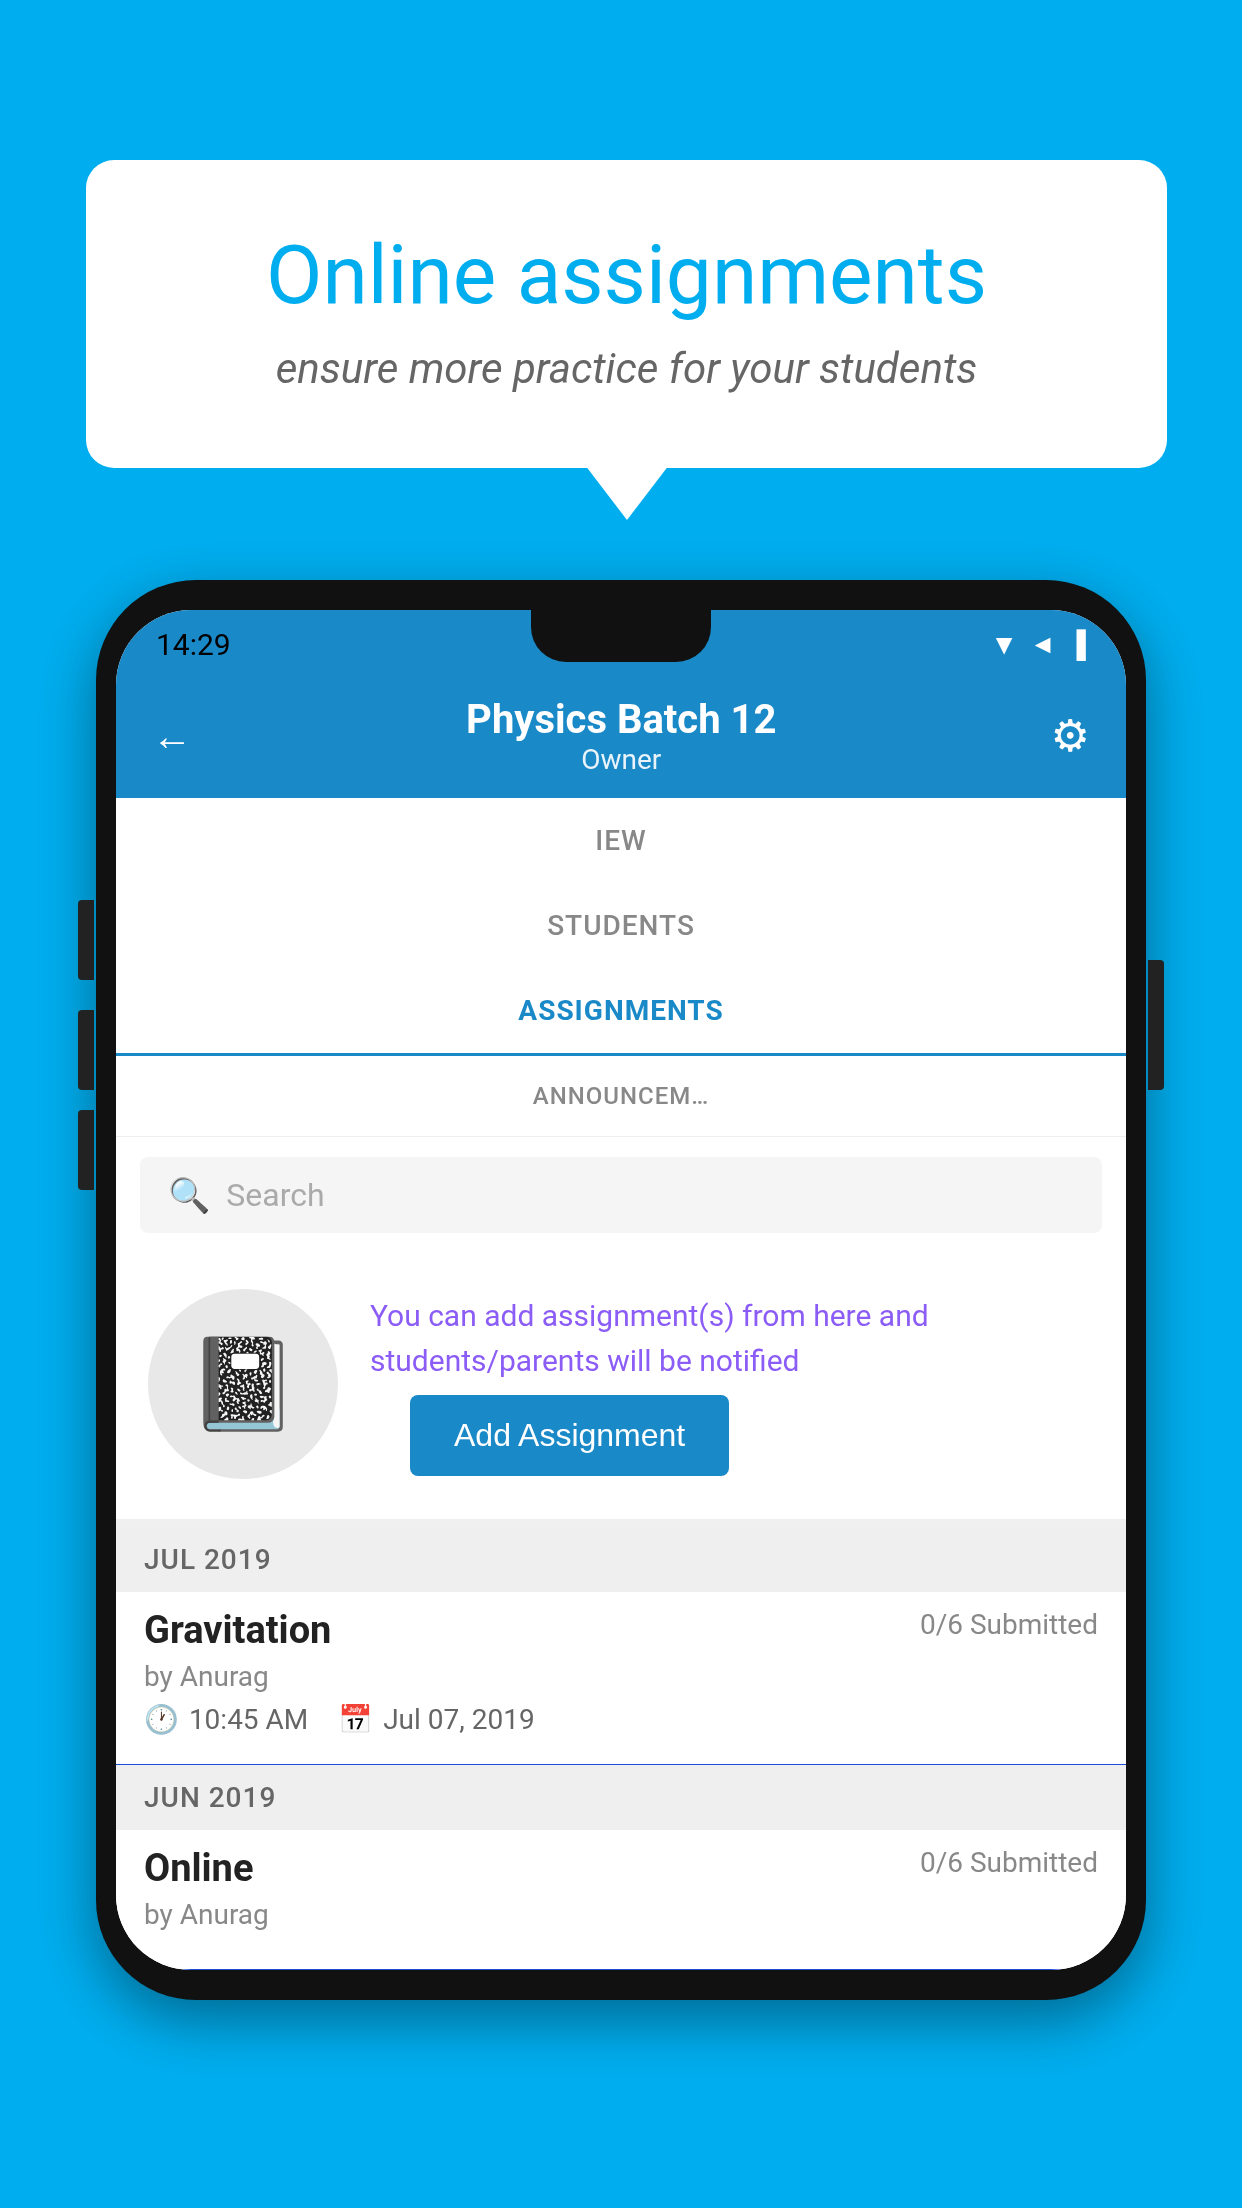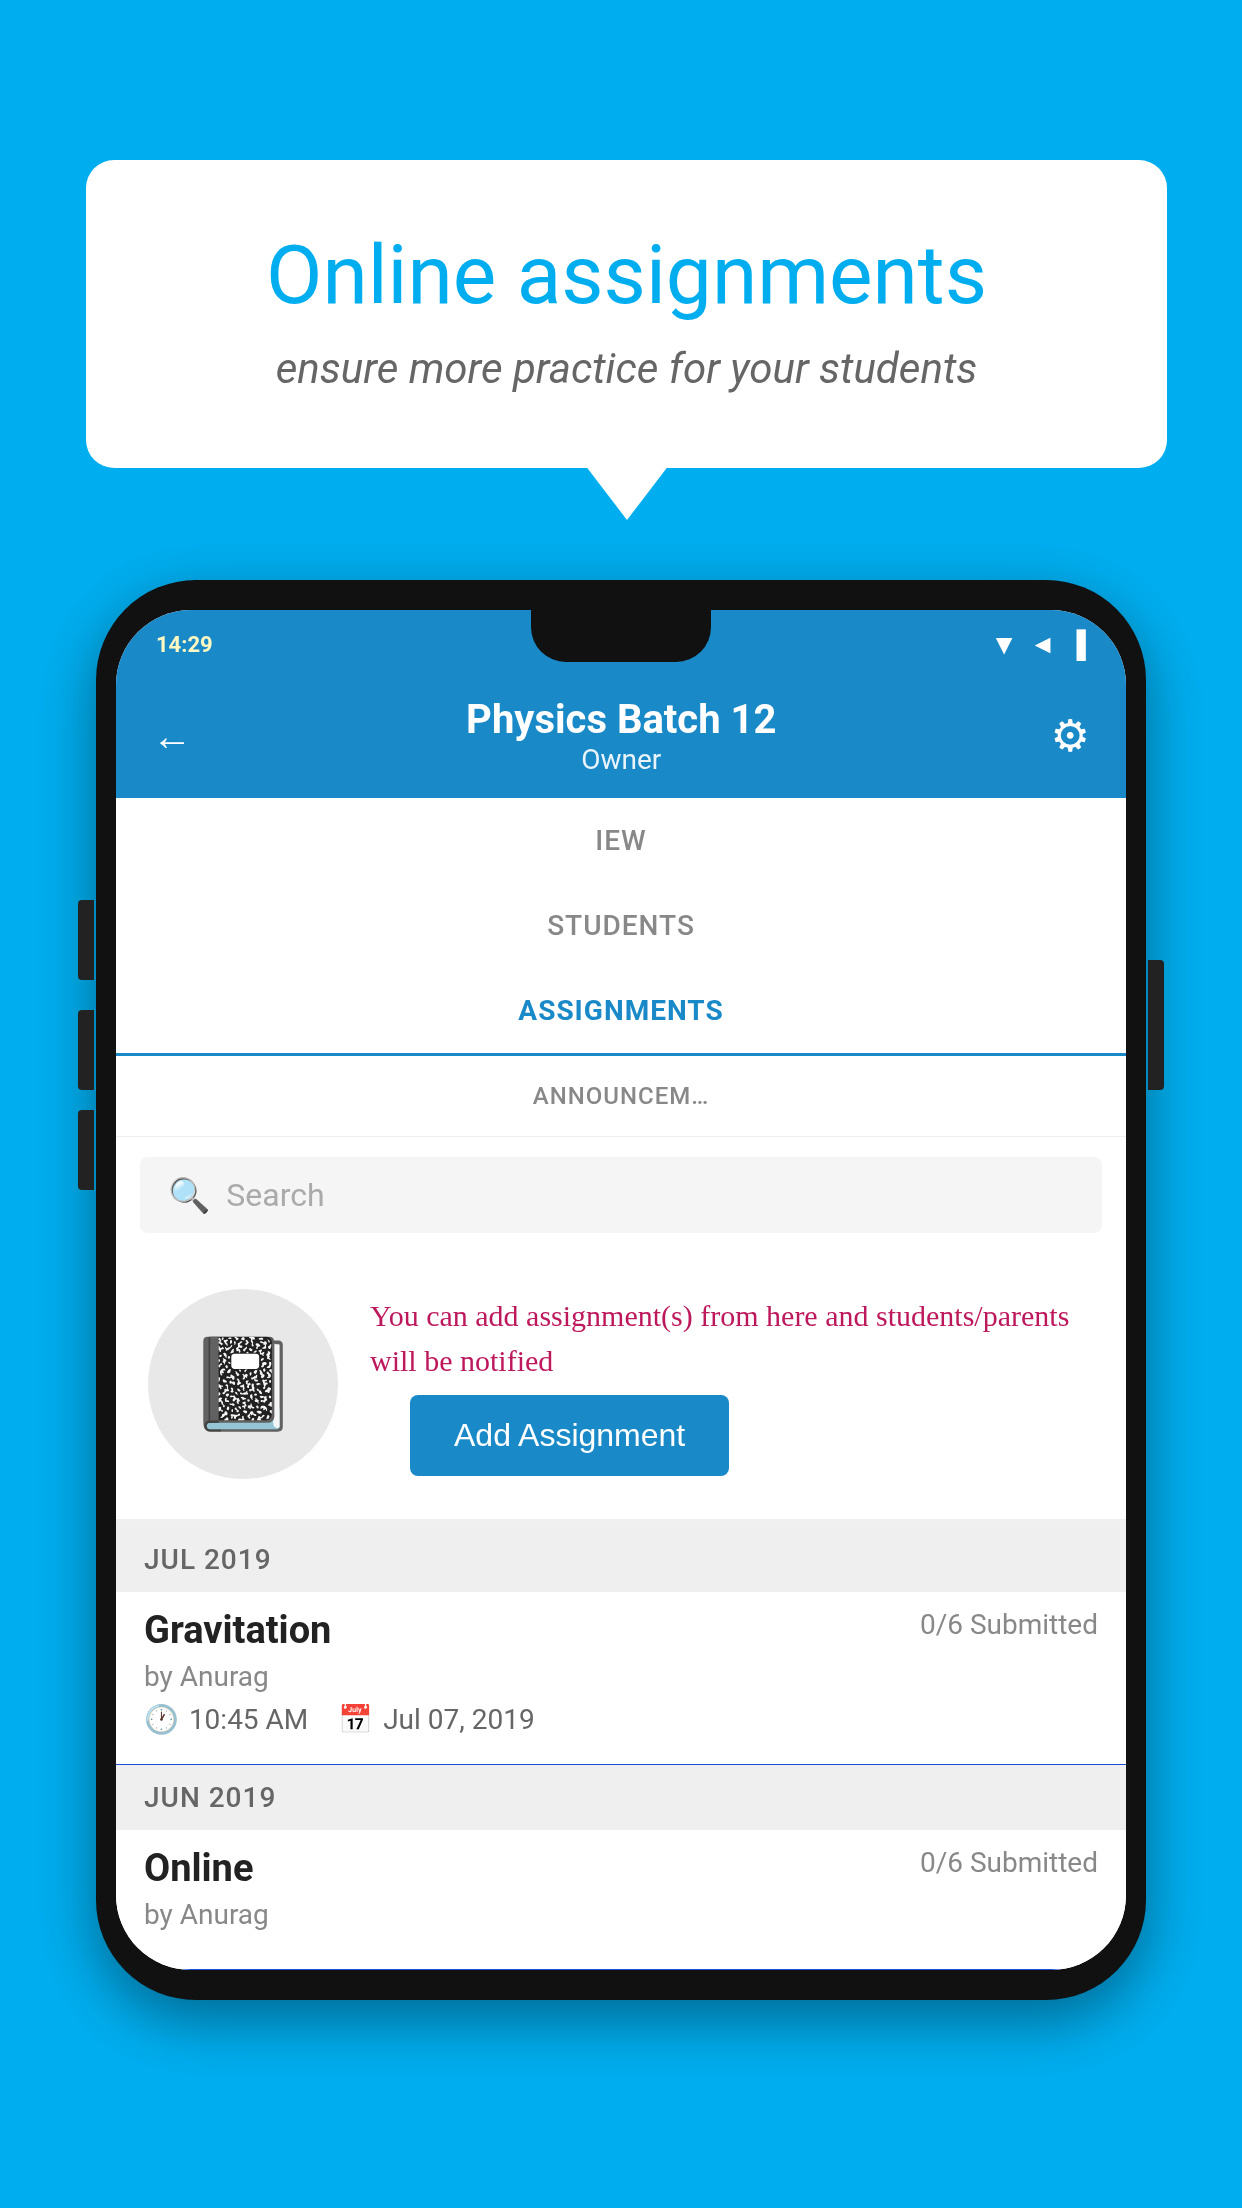--- a/index.html
+++ b/index.html
@@ -122,23 +122,23 @@
       top: 0;
       left: 50%;
       transform: translateX(-50%);
       width: 180px;
       height: 52px;
       background: #111111;
       border-radius: 0 0 35px 35px;
     }
 
     .status-time {
-      color: #fef9c3;
-      font-size: 22px;
-      font-weight: 700;
+      color: #000000;
+      font-size: 30px;
+      font-weight: 400;
     }
 
     .status-icons {
       display: flex;
       align-items: center;
       gap: 12px;
     }
 
     
     .app-header {
@@ -249,25 +249,24 @@
 
     .notebook-icon {
       font-size: 90px;
     }
 
     .promo-content {
       flex: 1;
     }
 
     .promo-text {
-      color: #be185d;
+      color: #8b5cf6;
       font-size: 30px;
       line-height: 1.5;
       margin-bottom: 12px;
-      font-family: Liberation Serif, serif;
     }
 
     .add-btn {
       background: #1A89C8;
       color: white;
       border: none;
       border-radius: 8px;
       padding: 22px 44px;
       font-size: 32px;
       font-weight: 500;

